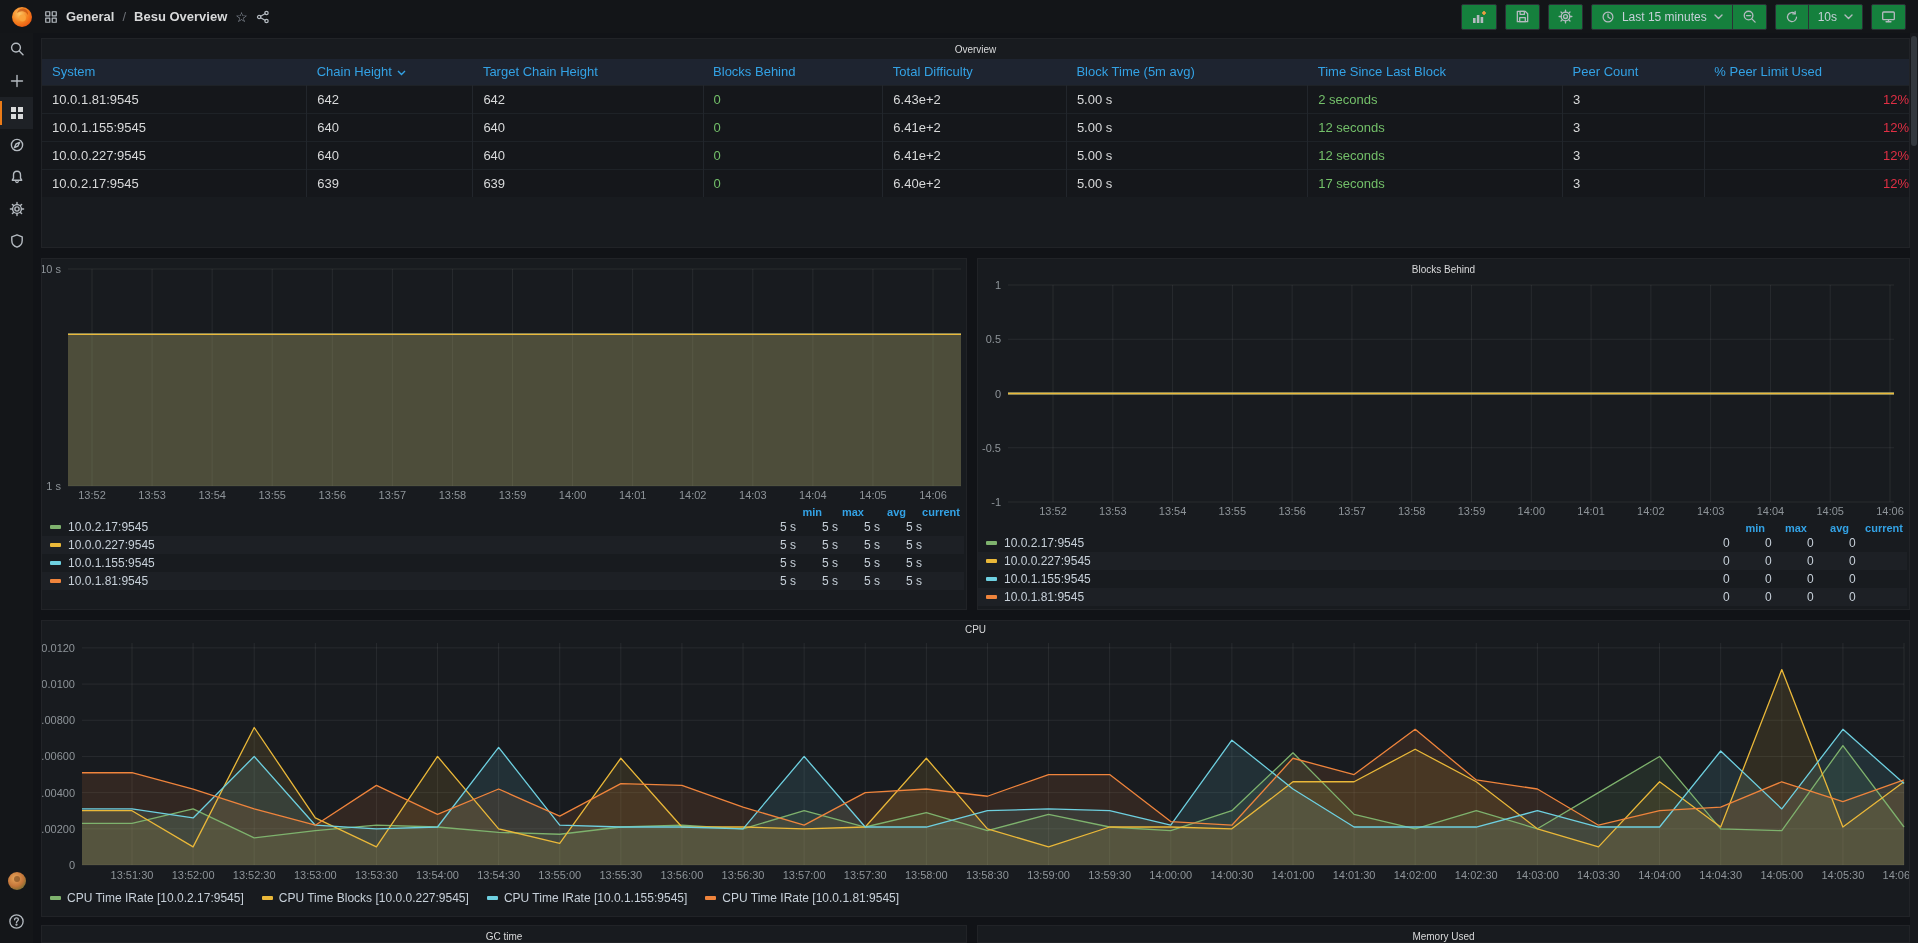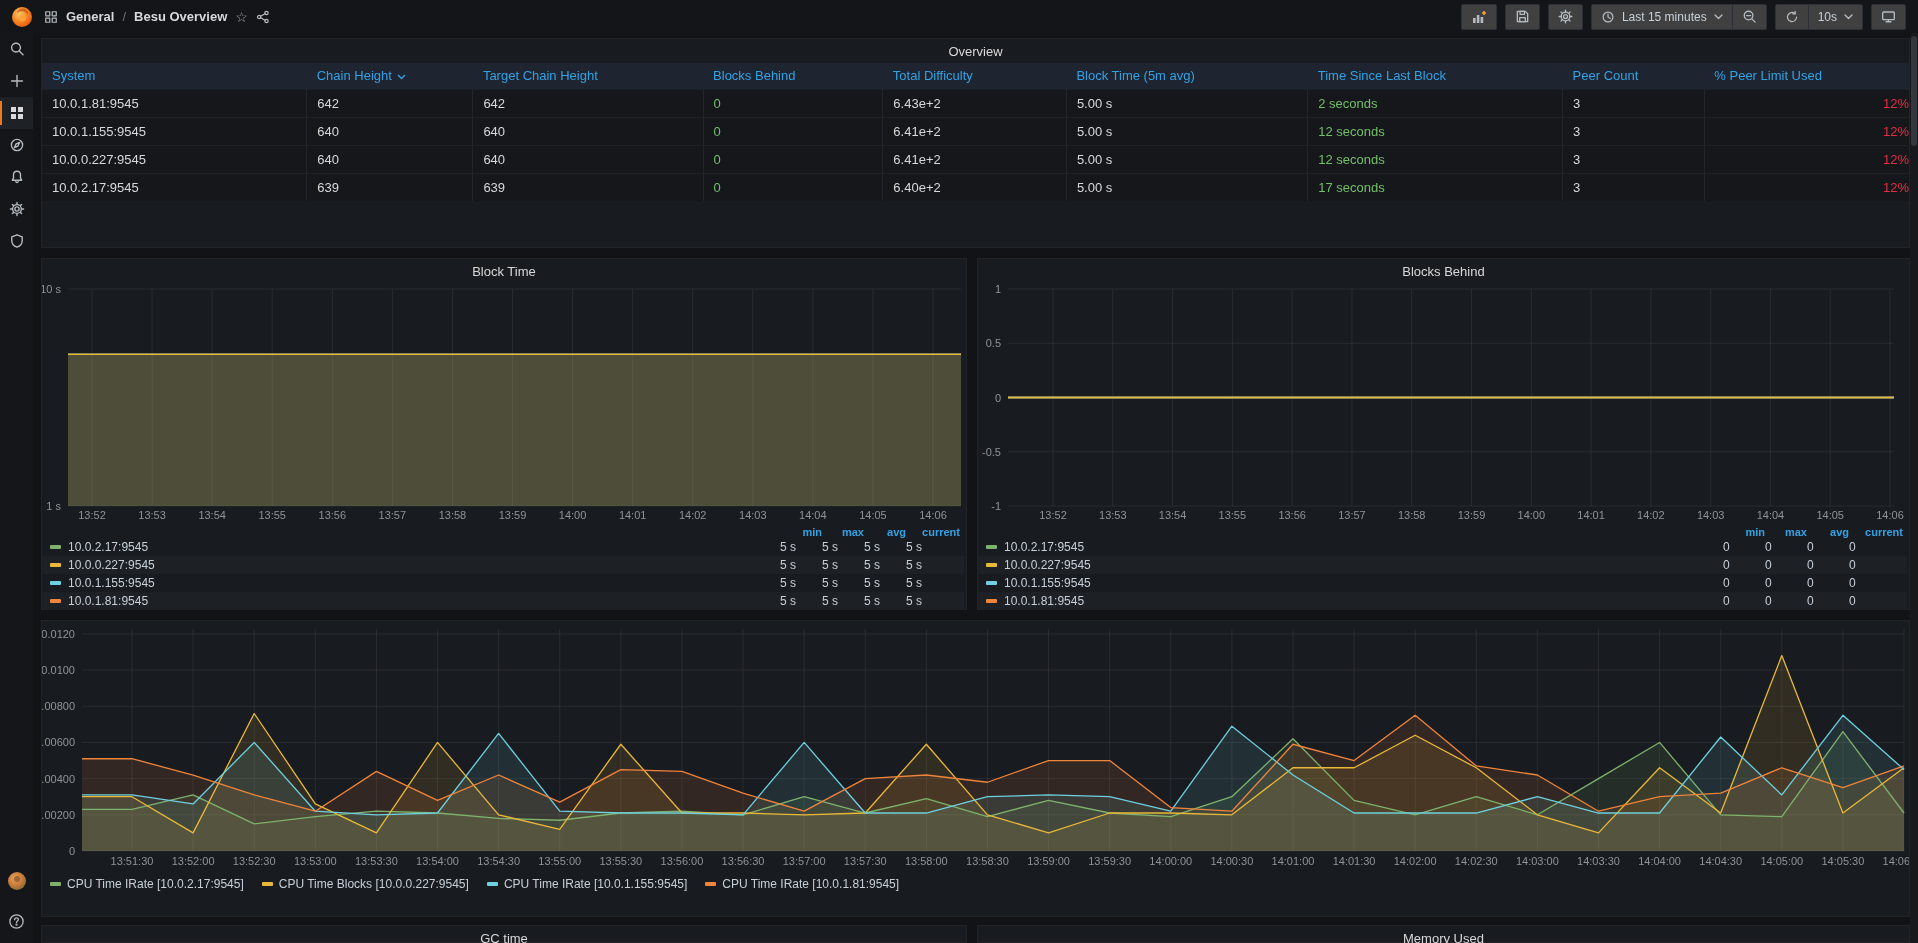--- a/index.html
+++ b/index.html
@@ -10,38 +10,38 @@
   .navbar { position:absolute; left:0; top:0; width:1918px; height:33px;
     background:#131518; display:flex; align-items:center; z-index:5; }
   .logo-box { width:44px; height:33px; display:flex; align-items:center; justify-content:center; }
   .crumb { display:flex; align-items:center; gap:8px; font-size:13px; }
   .crumb .sep { color:#6e7177; }
   .crumb .lnk { color:#d8d9da; cursor:pointer;font-weight:bold; }
   .crumb .ic { display:flex; align-items:center; color:#9fa7b3; }
   .star-glyph { font-size:14px; color:#9fa7b3; line-height:1; }
   .nav-right { margin-left:auto; display:flex; align-items:center; gap:8px; padding-right:12px; }
   .tb { display:flex; align-items:center; height:26px; border:1px solid #2c3036;
-    background:#404040; border-radius:2px; color:#c7d0d9; font-size:12px; }
+    background:#15803d; border-radius:2px; color:#c7d0d9; font-size:12px; }
   .tb .seg { display:flex; align-items:center; gap:7px; padding:0 9px; height:100%; }
   .tb .seg + .seg { border-left:1px solid #2c3036; }
   .tb svg { display:block; }
   .icon-stroke { stroke:#b4bac0; fill:none; stroke-width:1.4; stroke-linecap:round; stroke-linejoin:round; }
   .icon-fill { fill:#b4bac0; }
 
   
   .sidebar { position:absolute; left:0; top:33px; width:33px; height:910px; background:#141619; z-index:4; }
   .side-item { width:33px; height:32px; display:flex; align-items:center; justify-content:center;
     color:#82868c; position:relative; cursor:pointer; }
   .side-item.active { background:#1e2126; color:#d8d9da; }
   .side-item.active::before { content:""; position:absolute; left:0; top:4px; bottom:4px; width:2px; background:#eb7b18; }
   .side-bottom { position:absolute; bottom:6px; left:0; width:33px; display:flex; flex-direction:column; gap:8px; align-items:center; }
 
   
   .panel { position:absolute; background:#181b1f; border:1px solid rgba(255,255,255,0.04); }
-  .panel-title { text-align:center; font-size:13px; font-weight:500; color:#d8d9da; padding-top:5px; cursor:pointer; }
+  .panel-title { text-align:center; font-size:10px; font-weight:500; color:#d8d9da; padding-top:5px; cursor:pointer; }
 
   
   .ov-table { width:100%; border-collapse:collapse; table-layout:fixed; font-size:13px; margin-top:4px; }
   .ov-table th { text-align:left; color:#33a2e5; font-weight:500; height:26px; background:#1e2430;
     padding-left:10px; cursor:pointer; white-space:nowrap; }
   .ov-table td { height:28px; padding-left:10px; border-right:1px solid #22262c; border-top:1px solid #1e2227;
     color:#d8d9da; background:#15171b; white-space:nowrap; }
   .ov-table td:last-child { border-right:none;text-align:right; }
   .ov-table td.green { color:#73bf69; }
   .ov-table td.red { color:#e02f44; }
@@ -325,21 +325,20 @@
           <td>5.00 s</td>
           <td class="green">17 seconds</td>
           <td>3</td>
           <td class="red">12%</td>
         </tr>
       </tbody>
   </table>
 </div>
 
 <div class="panel" style="left:41px; top:258px; width:926px; height:352px;">
-  <div class="panel-title">Block Time</div>
   <svg class="chart" width="924" height="246" style="display:block">
       <line x1="26" x2="919" y1="10" y2="10" stroke="rgba(255,255,255,0.07)" stroke-width="1"></line>
       <line x1="26" x2="919" y1="227" y2="227" stroke="rgba(255,255,255,0.07)" stroke-width="1"></line>
       <line x1="50" x2="50" y1="10" y2="227" stroke="rgba(255,255,255,0.07)" stroke-width="1"></line>
       <line x1="110.07142857142857" x2="110.07142857142857" y1="10" y2="227" stroke="rgba(255,255,255,0.07)" stroke-width="1"></line>
       <line x1="170.14285714285714" x2="170.14285714285714" y1="10" y2="227" stroke="rgba(255,255,255,0.07)" stroke-width="1"></line>
       <line x1="230.21428571428572" x2="230.21428571428572" y1="10" y2="227" stroke="rgba(255,255,255,0.07)" stroke-width="1"></line>
       <line x1="290.2857142857143" x2="290.2857142857143" y1="10" y2="227" stroke="rgba(255,255,255,0.07)" stroke-width="1"></line>
       <line x1="350.35714285714283" x2="350.35714285714283" y1="10" y2="227" stroke="rgba(255,255,255,0.07)" stroke-width="1"></line>
       <line x1="410.42857142857144" x2="410.42857142857144" y1="10" y2="227" stroke="rgba(255,255,255,0.07)" stroke-width="1"></line>
@@ -503,20 +502,21 @@
         <span class="leg-label">10.0.1.81:9545</span>
         <span class="leg-col">0</span>
         <span class="leg-col">0</span>
         <span class="leg-col">0</span>
         <span class="leg-col cur">0</span>
       </div>
     </div>
 </div>
 
 <div class="panel" style="left:41px; top:620px; width:1869px; height:297px;">
+  <div class="panel-title" style="padding-top:3px">CPU</div>
   <svg class="chart" width="1867" height="252" style="display:block">
       <line x1="40" x2="1862" y1="12.885085574572116" y2="12.885085574572116" stroke="rgba(255,255,255,0.07)" stroke-width="1"></line>
       <line x1="40" x2="1862" y1="49.07090464547676" y2="49.07090464547676" stroke="rgba(255,255,255,0.07)" stroke-width="1"></line>
       <line x1="40" x2="1862" y1="85.25672371638143" y2="85.25672371638143" stroke="rgba(255,255,255,0.07)" stroke-width="1"></line>
       <line x1="40" x2="1862" y1="121.44254278728606" y2="121.44254278728606" stroke="rgba(255,255,255,0.07)" stroke-width="1"></line>
       <line x1="40" x2="1862" y1="157.62836185819071" y2="157.62836185819071" stroke="rgba(255,255,255,0.07)" stroke-width="1"></line>
       <line x1="40" x2="1862" y1="193.81418092909536" y2="193.81418092909536" stroke="rgba(255,255,255,0.07)" stroke-width="1"></line>
       <line x1="40" x2="1862" y1="230" y2="230" stroke="rgba(255,255,255,0.07)" stroke-width="1"></line>
       <line x1="90" x2="90" y1="8" y2="230" stroke="rgba(255,255,255,0.07)" stroke-width="1"></line>
       <line x1="151.10344827586206" x2="151.10344827586206" y1="8" y2="230" stroke="rgba(255,255,255,0.07)" stroke-width="1"></line>

